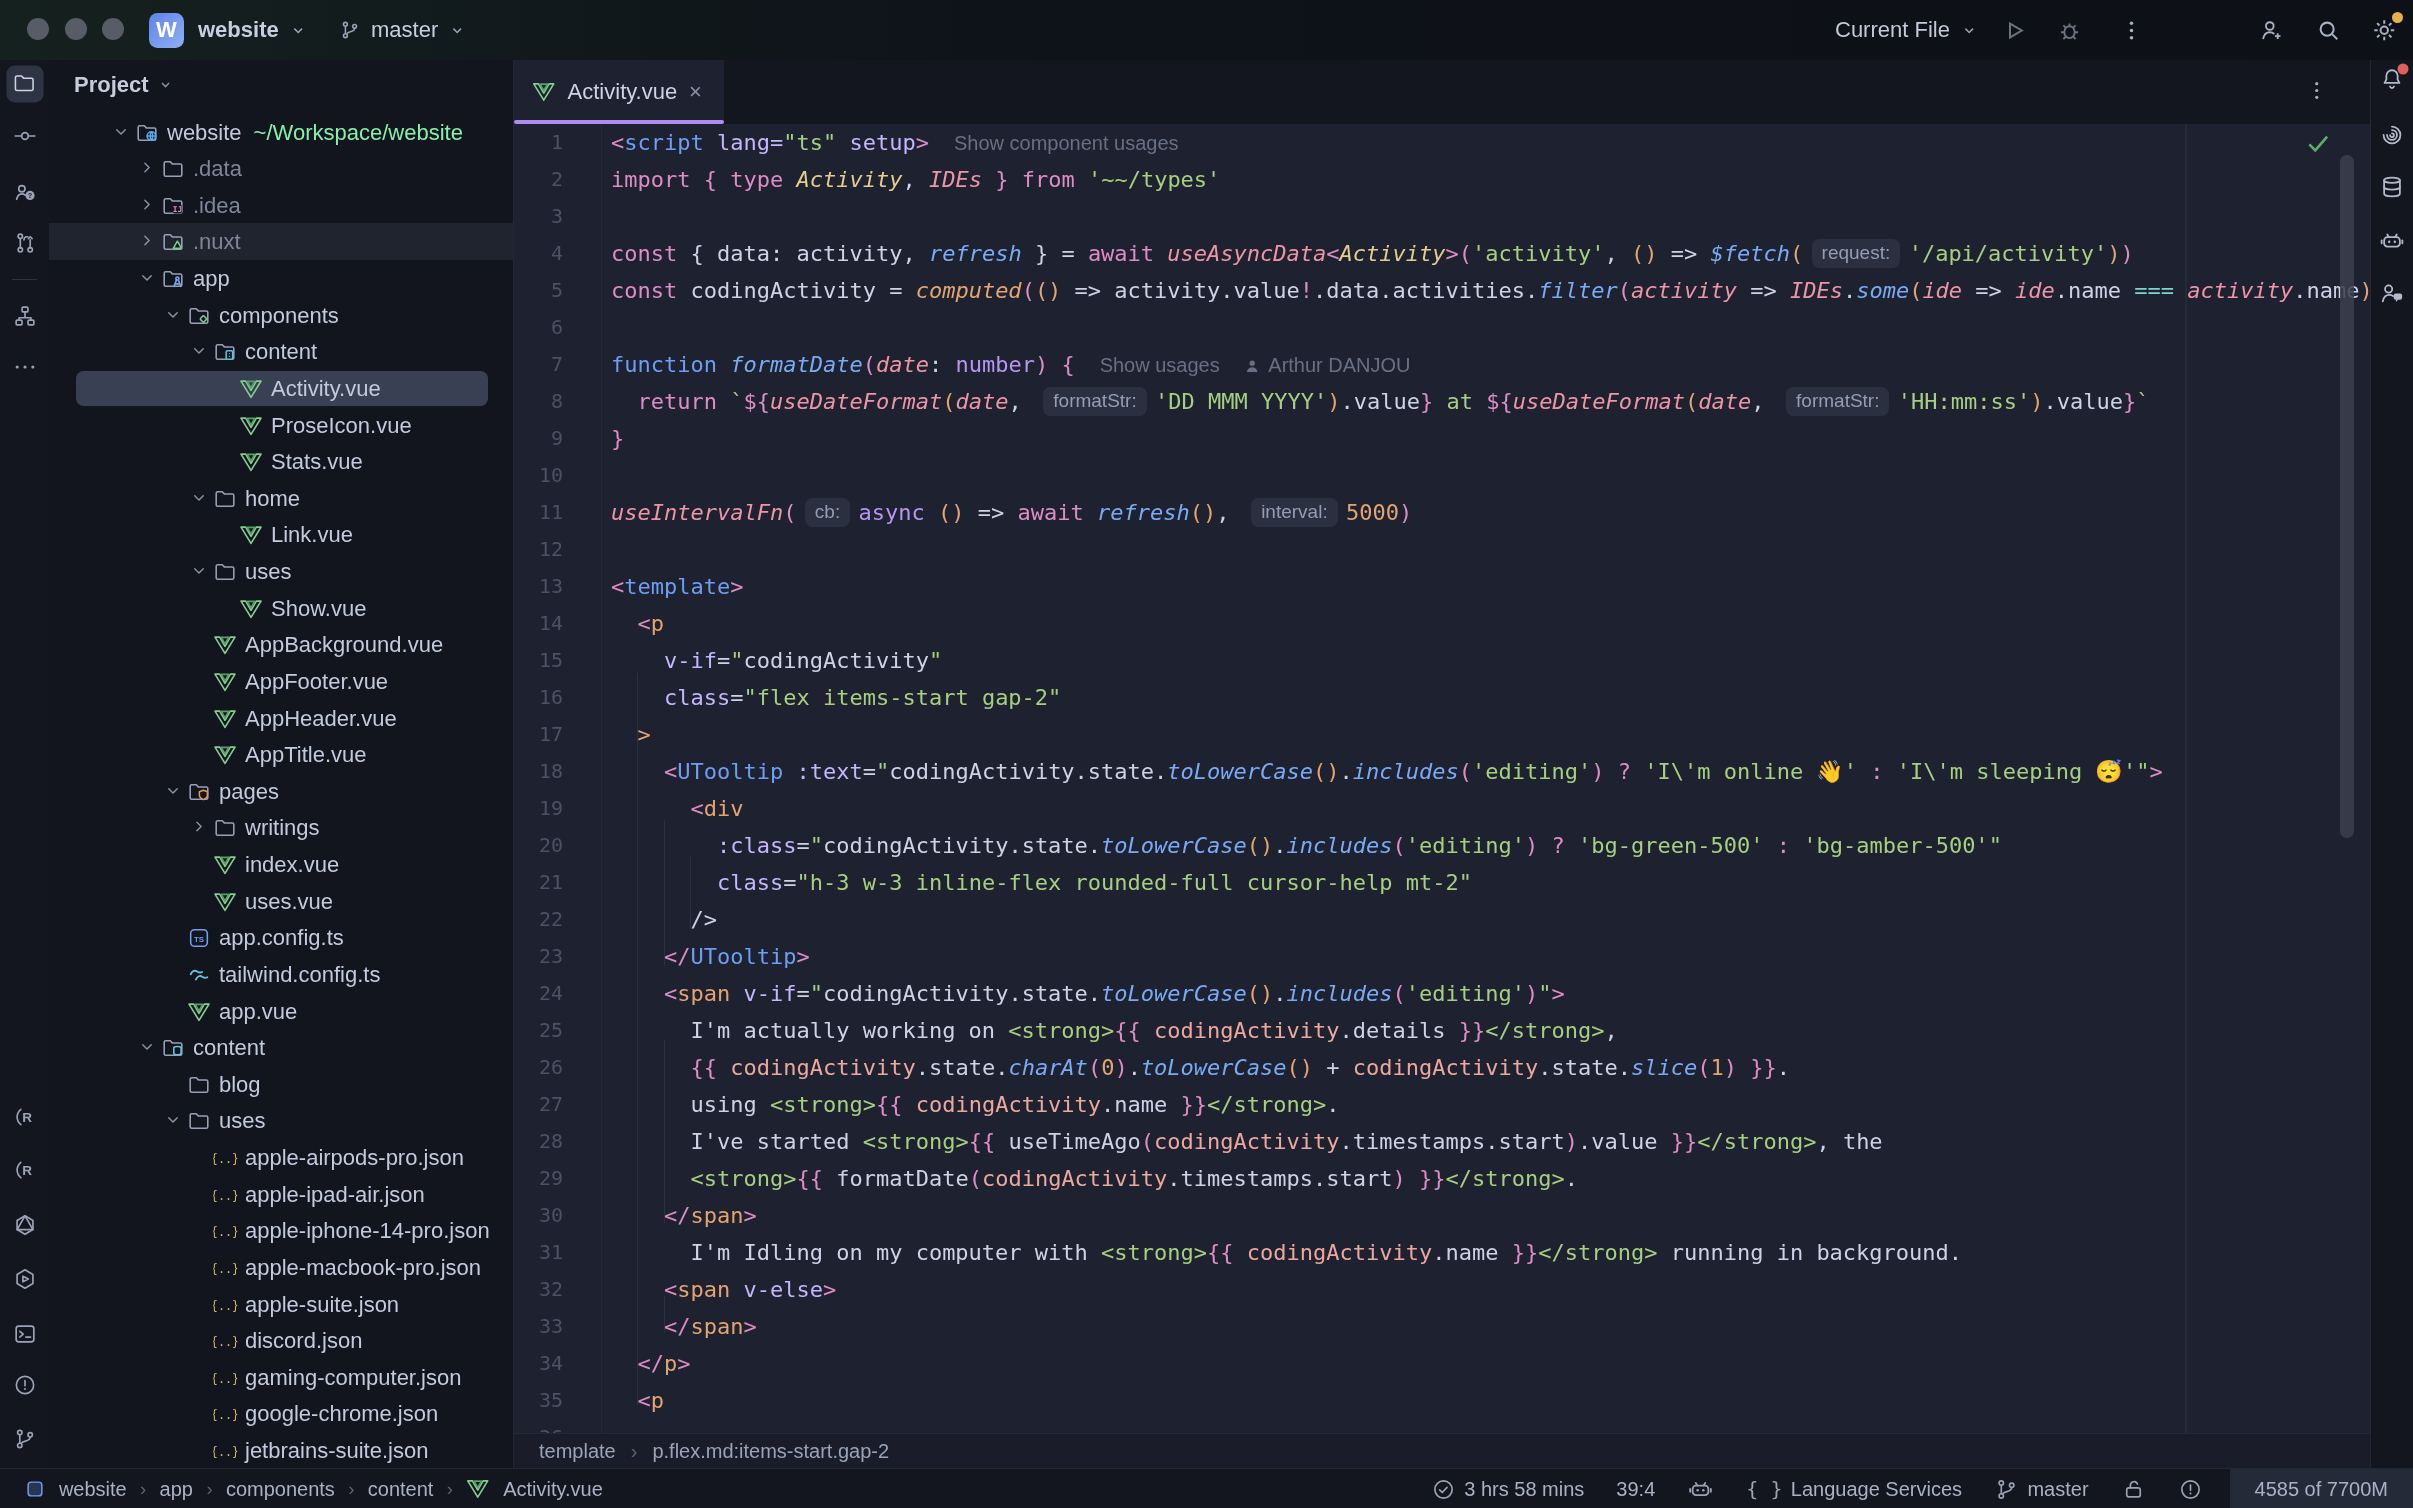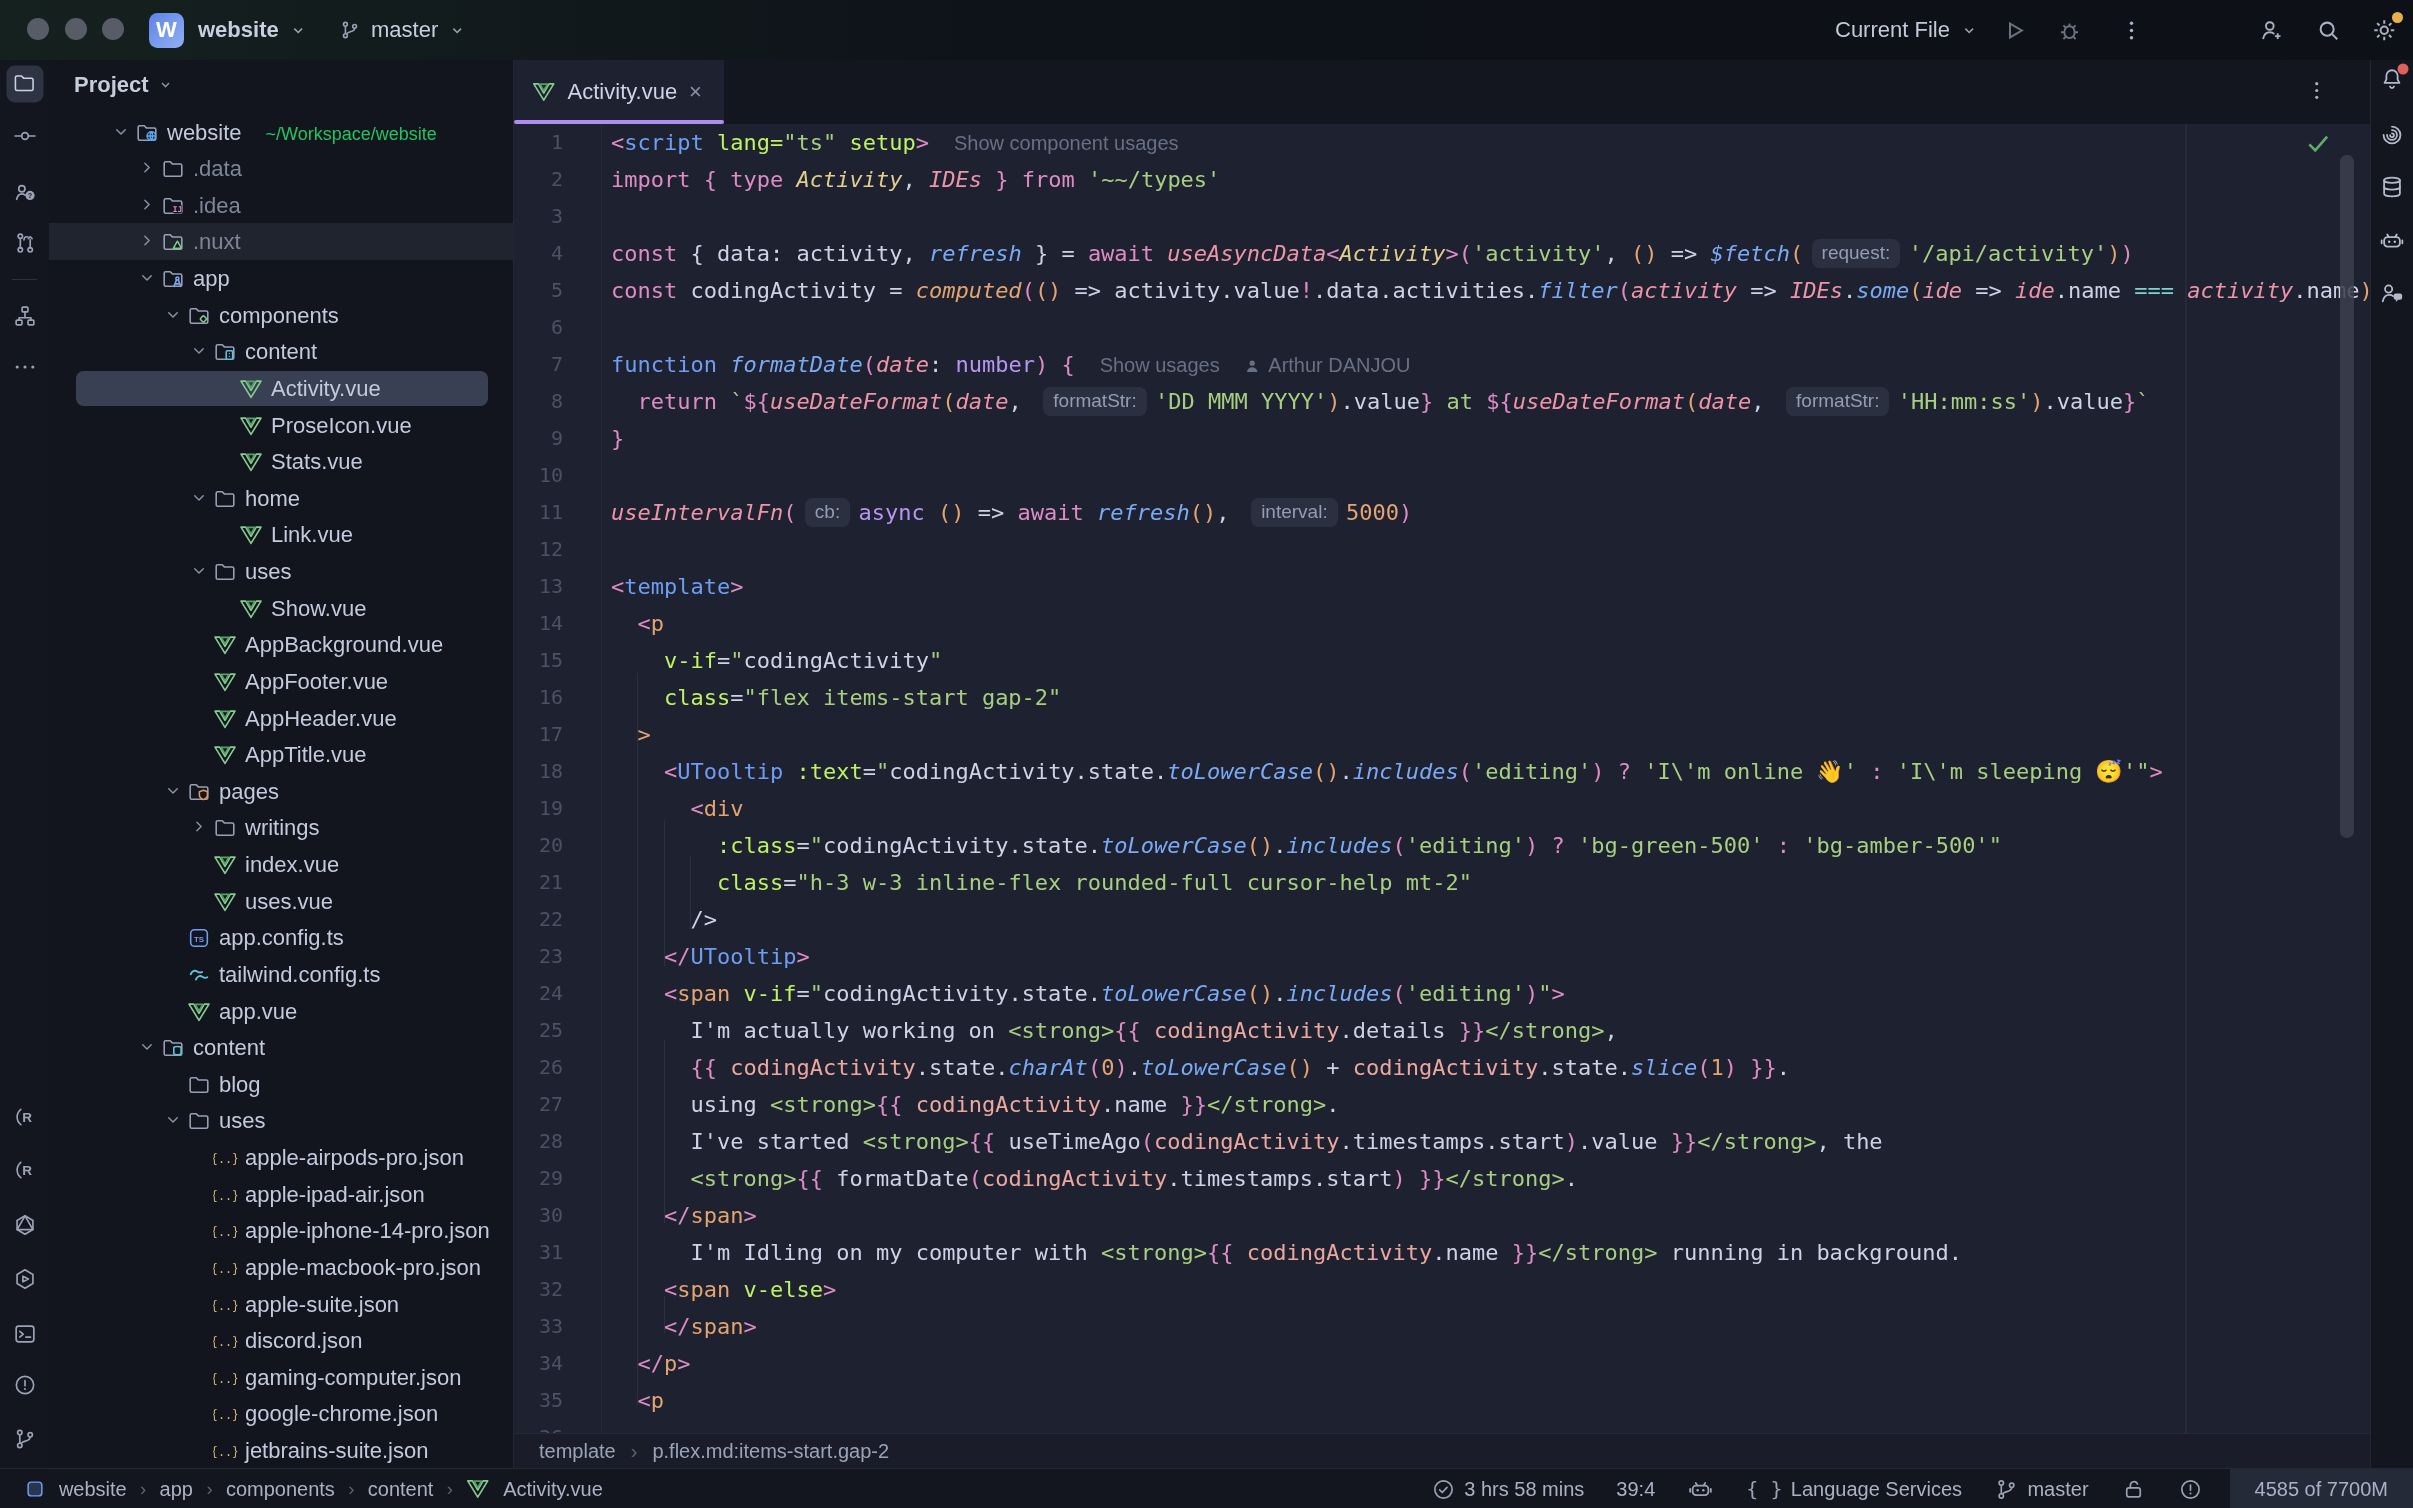--- a/index.html
+++ b/index.html
@@ -29,40 +29,40 @@
   #panel-header{position:absolute;left:25px;top:11.7px;display:flex;align-items:center;gap:8.4px;
     color:#c6ccdb;font-size:22px;font-weight:700;}
   #panel-header .ic{color:#8a92a6;}
   .row{position:absolute;left:0;width:464px;height:37px;}
   .row.hov{background:#20242f;}
   .selbg{position:absolute;left:27px;right:25px;top:0.8px;bottom:0.8px;background:#3a4053;border-radius:7.5px;}
   .row .chev{position:absolute;top:50%;transform:translate(-50%,-50%);color:#8a92a6;}
   .row .ticon{position:absolute;top:50%;transform:translate(-50%,-50%);display:flex;}
   .row .tlabel{position:absolute;top:50%;transform:translateY(-50%);color:#c3cade;font-size:22px;white-space:nowrap;}
   .row .tlabel.dim{color:#7e8699;}
-  .row .tsuffix{color:#22c55e;margin-left:24px;font-size:18px;}
+  .row .tsuffix{color:#86efac;margin-left:12px;font-size:22px;}
   
   #tabbar{position:absolute;left:514px;top:60px;width:1858px;height:64px;background:#14161f;
     border-bottom:0.8px solid #232733;}
   #tab{position:absolute;left:0;top:0;height:63px;background:#1e2130;display:flex;align-items:center;
     padding:0 22px 0 18.4px;gap:11.7px;}
   #tab-underline{position:absolute;left:0;bottom:-0.8px;height:4.2px;width:100%;background:#b08cf0;border-radius:2.5px;}
   #tab-label{color:#cdd3e6;font-size:22px;}
   #tab-close{color:#8a92a6;font-size:22px;line-height:1;}
   #tabbar-kebab{position:absolute;right:44px;top:50%;transform:translateY(-50%);color:#aab1c2;}
   #editor{position:absolute;left:514px;top:124px;width:1858px;height:1309px;background:#1e2130;overflow:hidden;}
   #gutter{position:absolute;left:0;top:0;width:49px;text-align:right;
     font-family:"DejaVu Sans Mono",monospace;font-size:20px;color:#4b5264;}
   #gutter div{height:37px;line-height:37px;}
   #gutter-sep{position:absolute;left:87px;top:0;bottom:0;width:0.8px;background:#262a38;}
   #code{position:absolute;left:97px;top:0;right:0;}
   .cl{height:37px;line-height:37px;white-space:pre;font-family:"DejaVu Sans Mono",monospace;font-size:22px;}
   .t-d{color:#cdd3e6}.t-pk{color:#de8cc5}.t-bl{color:#6e9ef3}
   .t-fn{color:#7baaf5;font-style:italic}.t-or{color:#e3a470}.t-oi{color:#e3a470;font-style:italic}
-  .t-yl{color:#bef264}.t-yi{color:#e3cd8d;font-style:italic}.t-gr{color:#a7cf80}
+  .t-yl{color:#c4b5fd}.t-yi{color:#e3cd8d;font-style:italic}.t-gr{color:#a7cf80}
   .t-si{color:#ee94a8;font-style:italic}.t-sn{color:#eca89e}.t-pu{color:#b795f2}.t-cy{color:#7ed4cc}
   .t-cv{color:#687083;font-family:"Liberation Sans",sans-serif;font-size:20px;margin-left:25px;}
   .t-cvp{color:#687083;font-family:"Liberation Sans",sans-serif;font-size:20px;margin-left:23.5px;}
   .t-cvp svg{vertical-align:-3.4px;margin-right:6.7px;}
   .chip{display:inline-block;background:#2b3040;color:#959db2;border-radius:7.5px;padding:0px 10px;
     margin:0 8.4px;font-family:"Liberation Sans",sans-serif;font-size:19px;line-height:28.5px;vertical-align:1.7px;}
   .iguide{position:absolute;width:0.8px;background:#2c3140;}
   #margin-guide{position:absolute;left:1671px;top:0;bottom:0;width:1.7px;background:#252a37;}
   #inspect-check{position:absolute;right:40px;top:5px;color:#5fae6a;}
   #scrollthumb{position:absolute;right:18.4px;top:31px;width:13.4px;height:683px;background:#3a3f4e;

